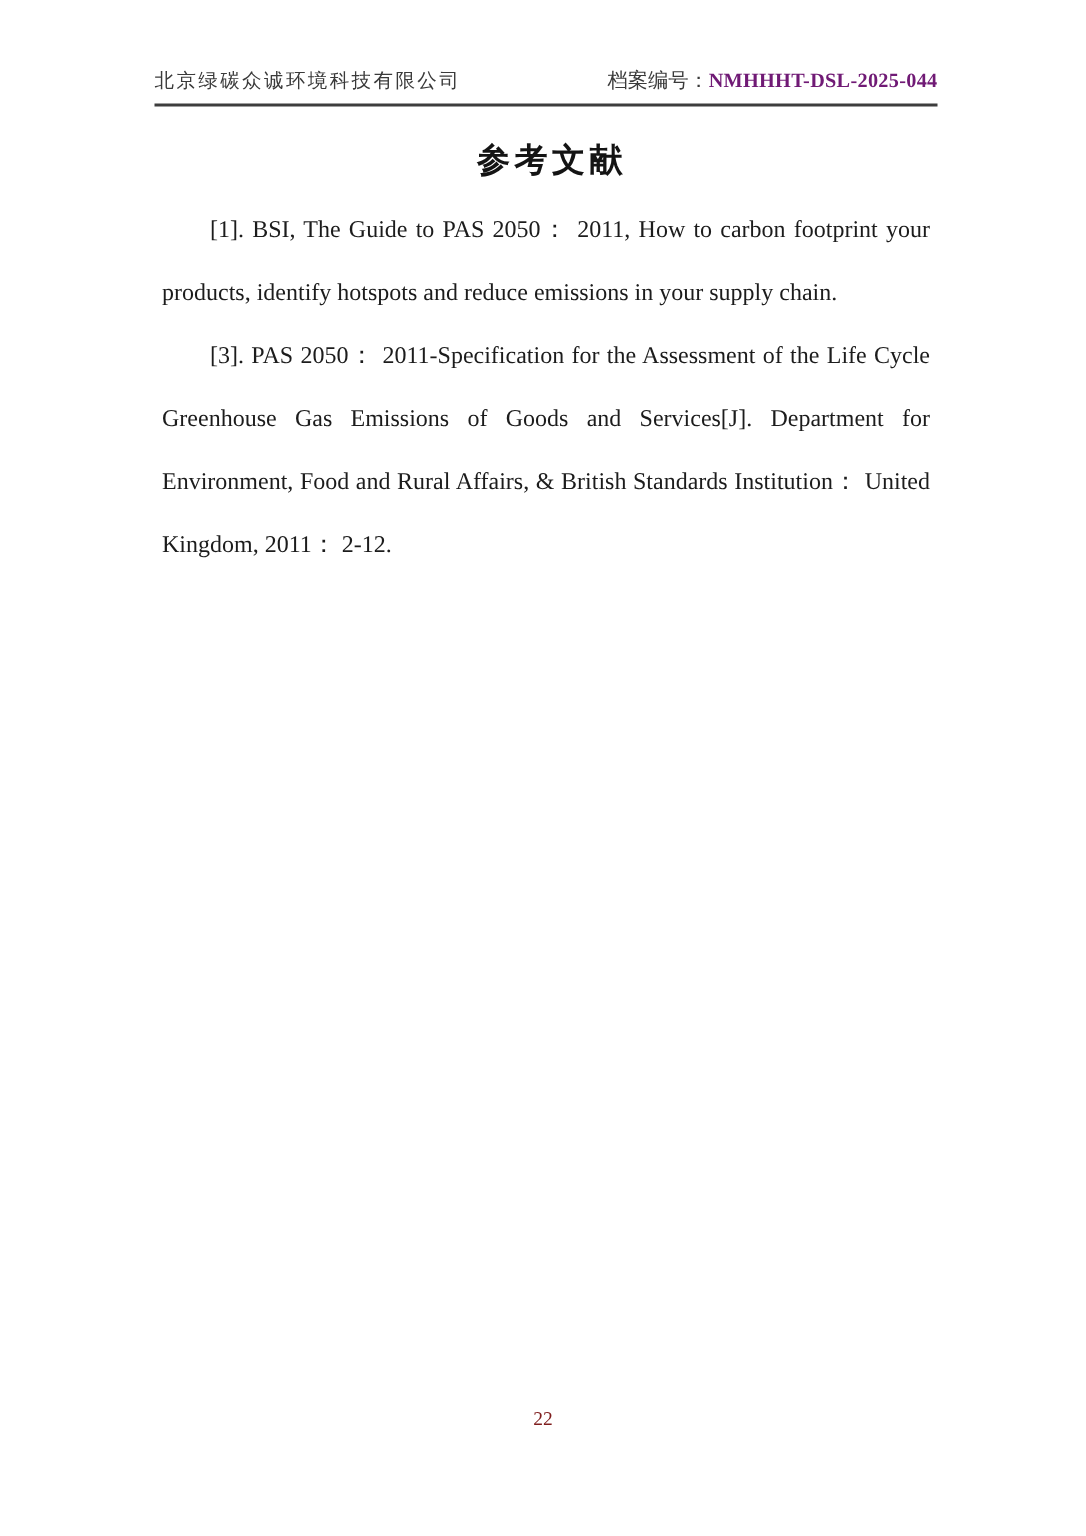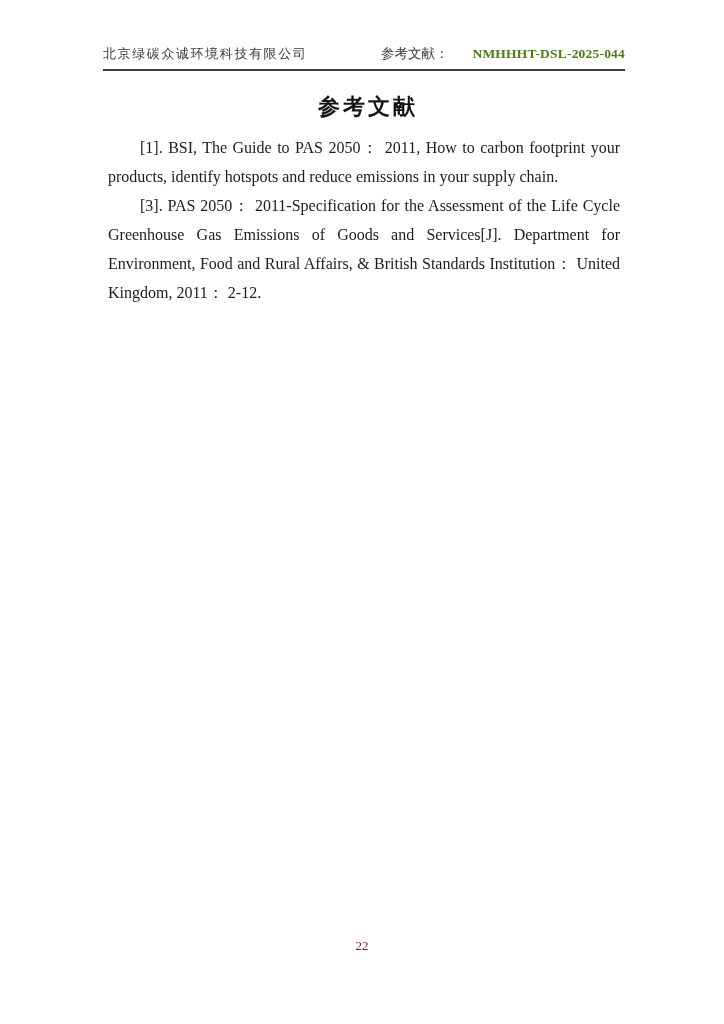--- a/index.html
+++ b/index.html
@@ -37,23 +37,22 @@
     color: #3a3a3a;
     white-space: nowrap;
   }
   .archive {
     font-size: 13.5px;
     color: #3a3a3a;
     white-space: nowrap;
   }
   .archive .num {
     font-weight: bold;
-    color: #4d7c0f;
+    color: #701a75;
     letter-spacing: 0.2px;
-    margin-left: 24px;
   }
   .title {
     position: absolute;
     top: 92px;
     left: 0;
     right: 0;
     text-align: center;
     font-size: 22px;
     font-weight: bold;
     letter-spacing: 3px;
@@ -62,21 +61,21 @@
   }
   .refs {
     position: absolute;
     top: 133px;
     left: 108px;
     width: 512px;
   }
   .refs p {
     margin: 0;
     font-size: 16px;
-    line-height: 29px;
+    line-height: 42px;
     text-align: justify;
     text-indent: 32px;
     color: #1c1c1c;
   }
   .pagenum {
     position: absolute;
     top: 938px;
     left: 0;
     right: 0;
     text-align: center;
@@ -85,21 +84,21 @@
   }
 </style>
 </head>
 <body>
 
 <div class="page">
 
   <div class="header">
     <span class="company">北京绿碳众诚环境科技有限公司</span>
     <span class="archive">
-      <span>参考文献：</span><span class="num">NMHHHT-DSL-2025-044</span>
+      <span>档案编号：</span><span class="num">NMHHHT-DSL-2025-044</span>
     </span>
   </div>
 
   <div class="title">参考文献</div>
 
   <div class="refs">
     <p>[1]. BSI, The Guide to PAS 2050： 2011, How to carbon footprint your products, identify hotspots and reduce emissions in your supply chain.</p>
     <p>[3]. PAS 2050： 2011-Specification for the Assessment of the Life Cycle Greenhouse Gas Emissions of Goods and Services[J]. Department for Environment, Food and Rural Affairs, &amp; British Standards Institution： United Kingdom, 2011： 2-12.</p>
   </div>
 

